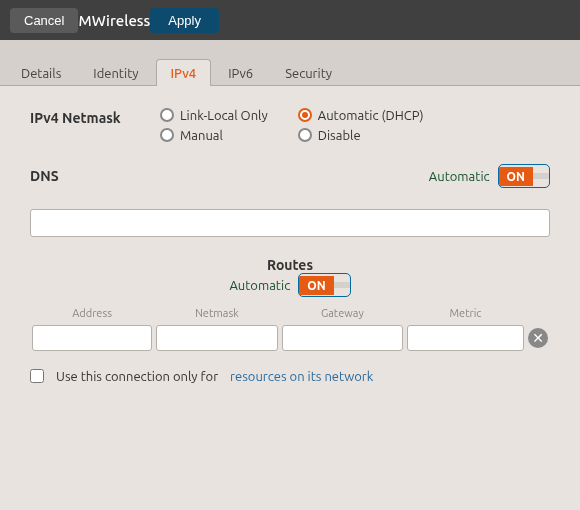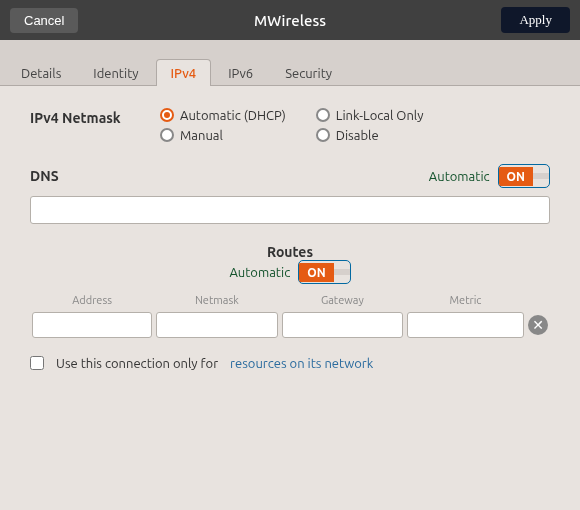--- a/index.html
+++ b/index.html
@@ -12,21 +12,20 @@
       background: #e8e3df;
       color: #333;
       overflow: hidden;
     }
 
     
     .titlebar {
       background: #404040;
       display: flex;
       align-items: center;
-      justify-content: space-between;
       padding: 0 10px;
       height: 40px;
     }
 
     .cancel-btn {
       background: #5a5a5a;
       color: #fff;
       border: none;
       border-radius: 4px;
       padding: 5px 14px;
@@ -34,29 +33,28 @@
       cursor: pointer;
     }
 
     .title-text {
       color: #fff;
       font-size: 15px;
       font-weight: 500;
     }
 
     .apply-btn {
-      background: #0f172a;
+      background: #0c4a6e;
       color: #fff;
       border: none;
       border-radius: 4px;
       padding: 5px 18px;
       font-size: 13px;
       cursor: pointer;
       font-weight: 500;
-      font-family: Liberation Serif, serif;
     }
 
     
     .tabs {
       background: #d6d0cc;
       display: flex;
       align-items: flex-end;
       padding: 0 6px;
       border-bottom: 1px solid #b0aaa6;
       height: 46px;
@@ -148,21 +146,21 @@
 
     
     .dns-section {
       margin-bottom: 20px;
     }
 
     .dns-header {
       display: flex;
       align-items: center;
       justify-content: space-between;
-      margin-bottom: 8px;
+      margin-bottom: 21px;
     }
 
     .dns-label {
       font-weight: 600;
       font-size: 14px;
     }
 
     .auto-toggle-row {
       display: flex;
       align-items: center;
@@ -319,26 +317,26 @@
   <div class="tab">IPv6</div>
   <div class="tab">Security</div>
 </div>
 
 <div class="content">
 
   <div class="section-row">
     <div class="section-label">IPv4 Netmask</div>
     <div class="radio-group">
       <label class="radio-item">
+        <input type="radio" class="radio-input" name="ipv4method" style="">
+        <span>Link-Local Only</span>
+      </label>
+      <label class="radio-item">
         <input type="radio" class="radio-input" name="ipv4method" checked="" style="">
         <span>Automatic (DHCP)</span>
-      </label>
-      <label class="radio-item">
-        <input type="radio" class="radio-input" name="ipv4method" style="">
-        <span>Link-Local Only</span>
       </label>
       <label class="radio-item">
         <input type="radio" class="radio-input" name="ipv4method" style="">
         <span>Manual</span>
       </label>
       <label class="radio-item">
         <input type="radio" class="radio-input" name="ipv4method" style="">
         <span>Disable</span>
       </label>
     </div>

